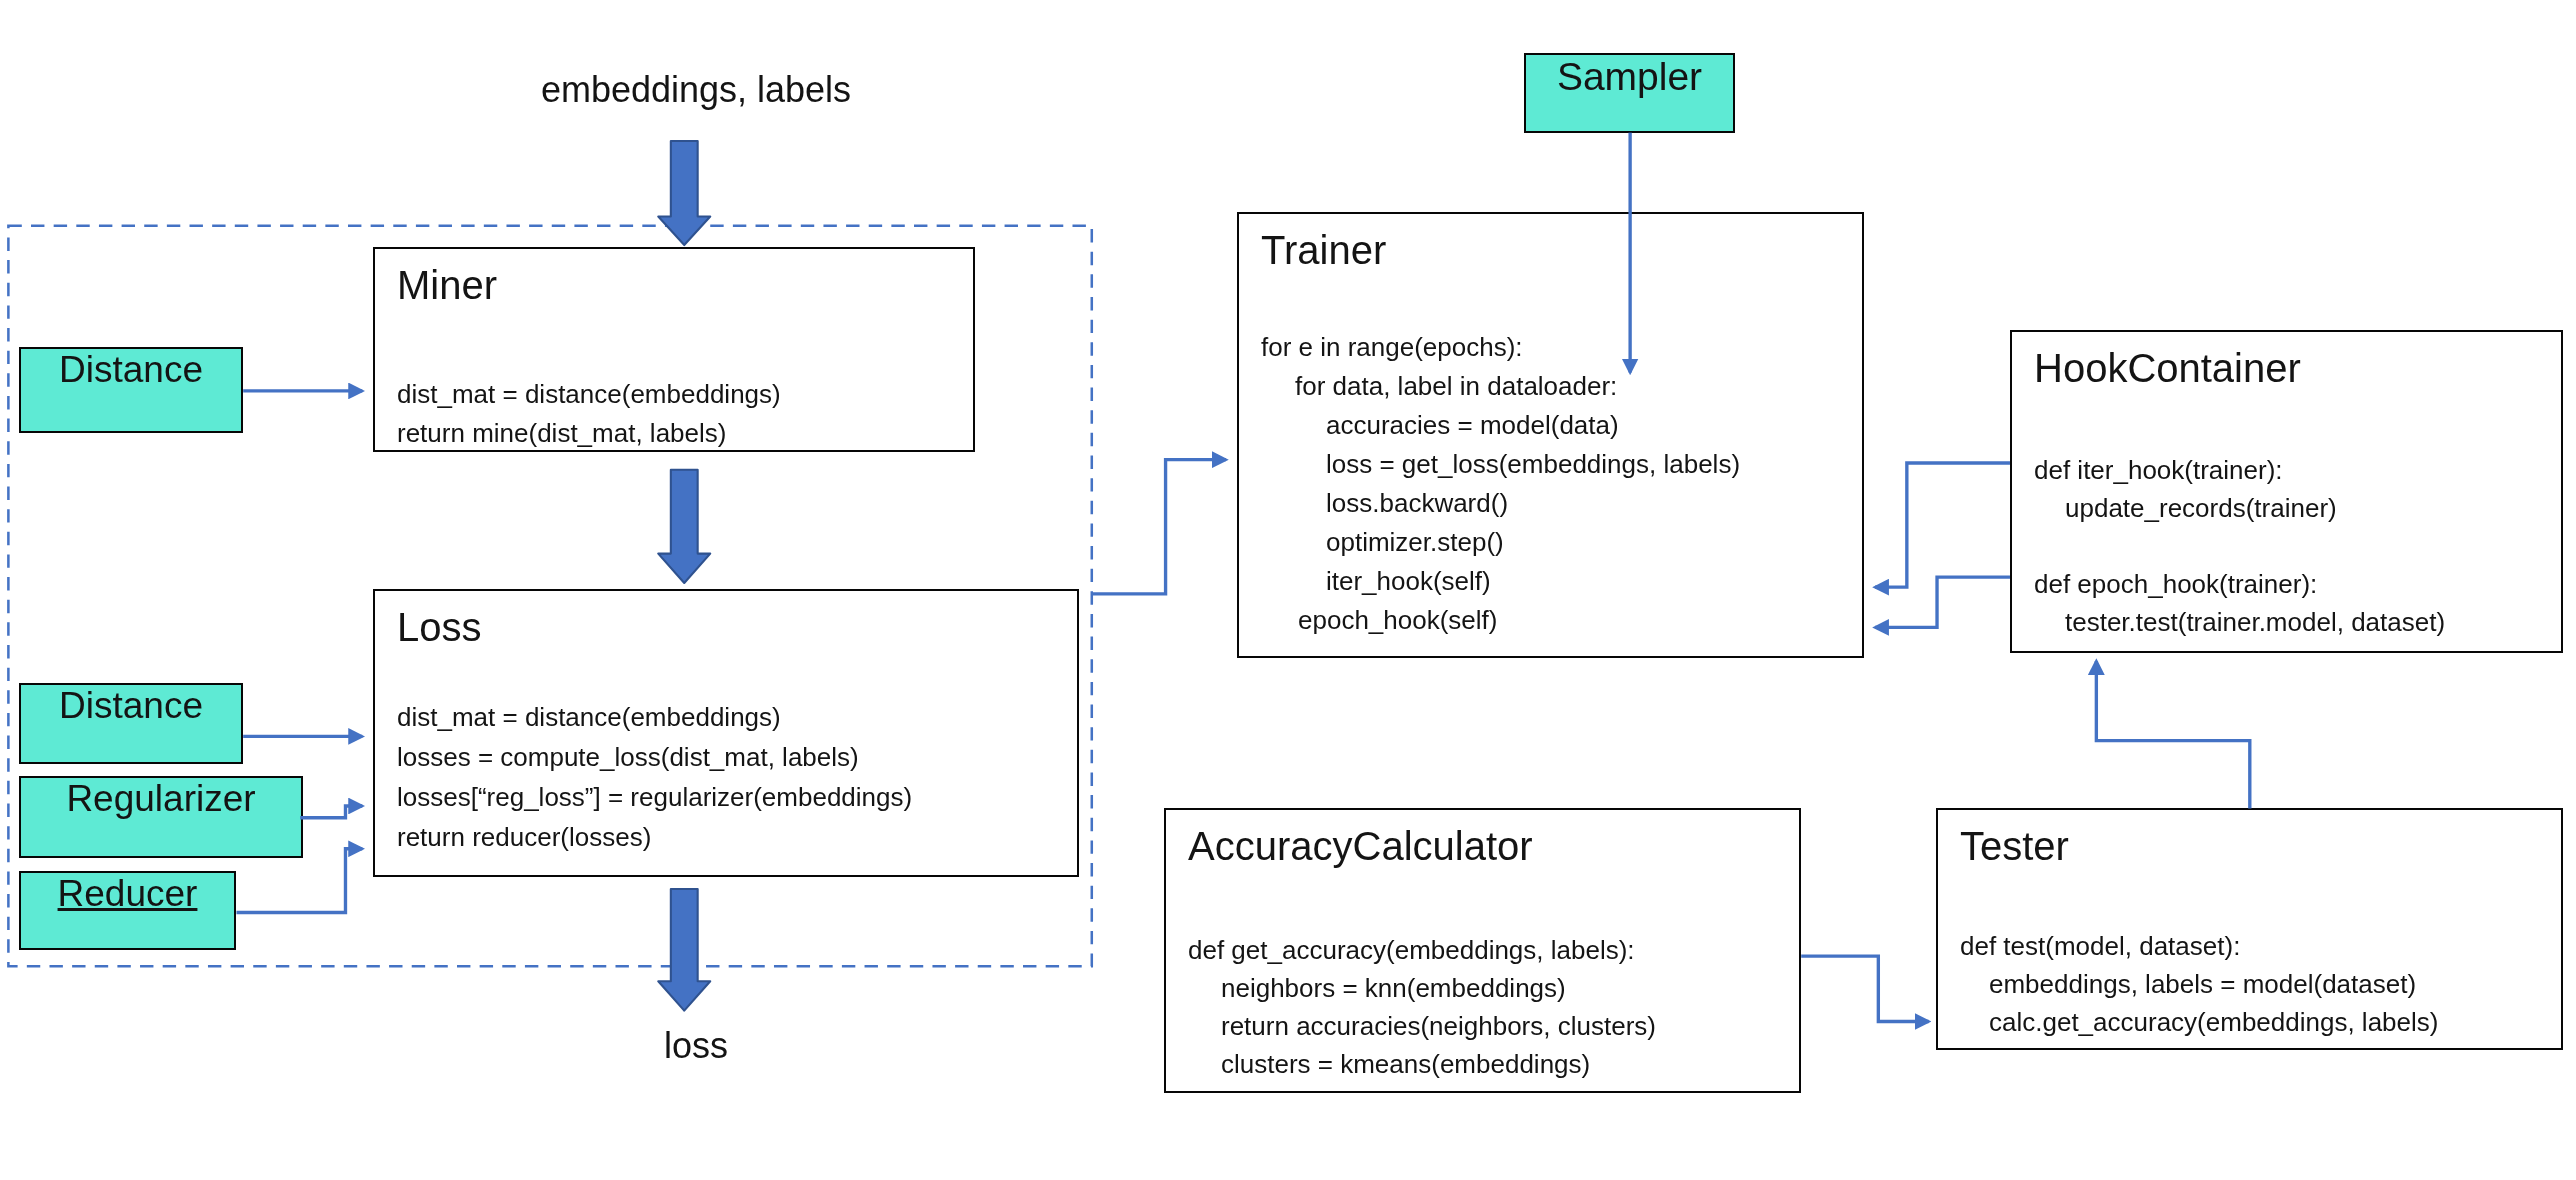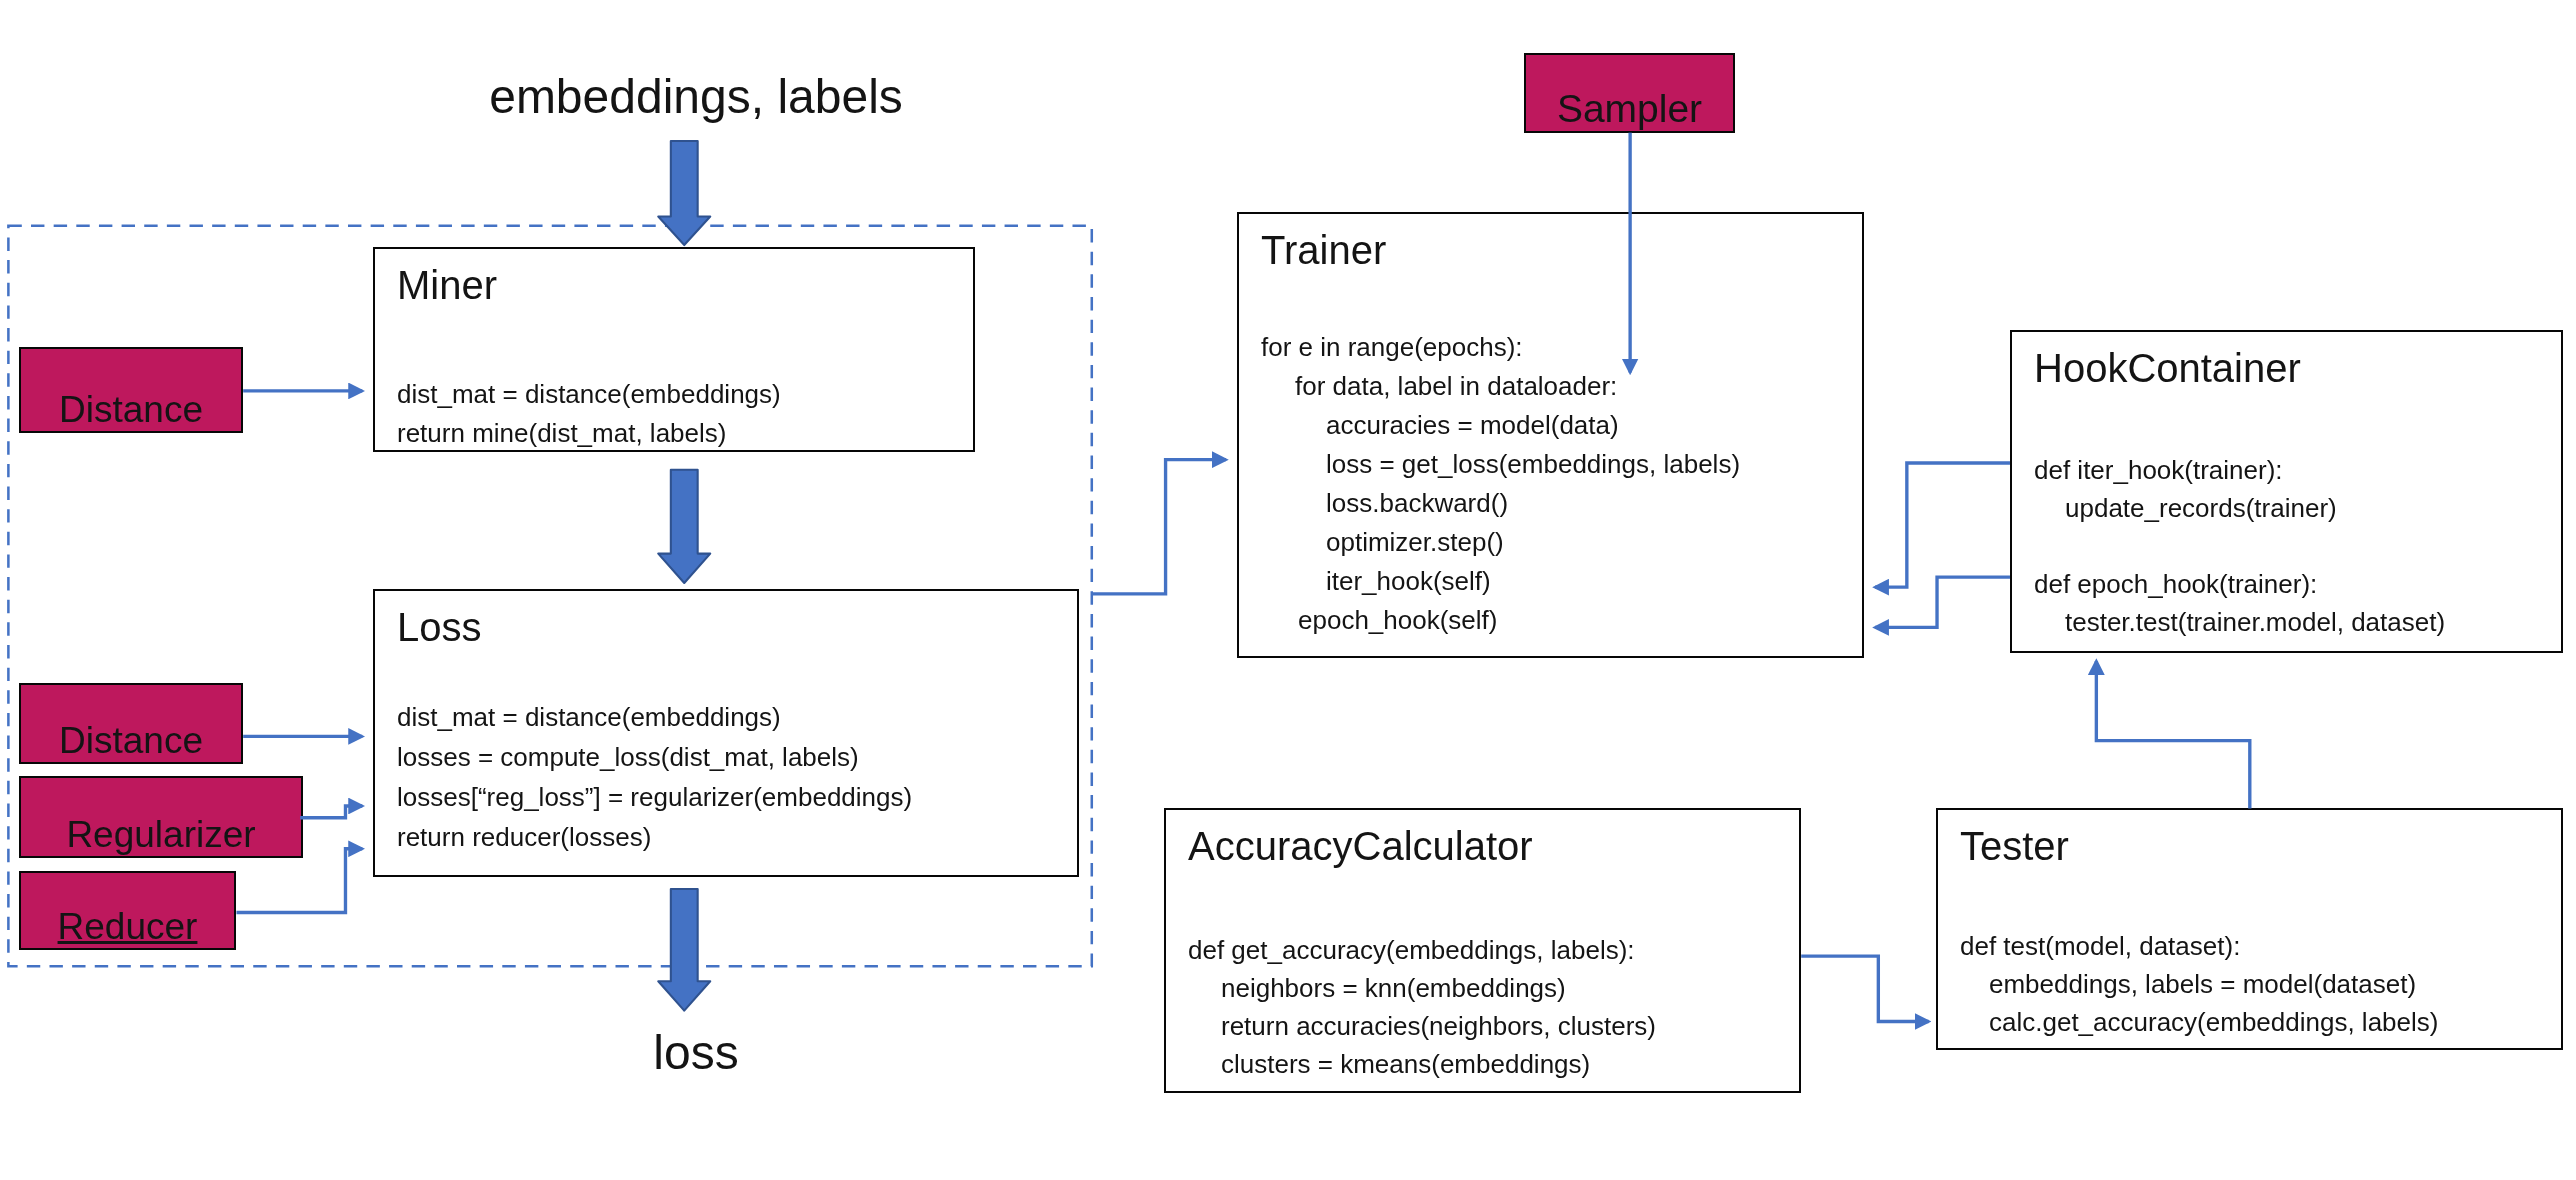--- a/index.html
+++ b/index.html
@@ -6,25 +6,25 @@
   body{width:2576px;height:1181px;font-family:"Liberation Sans",sans-serif;color:#141414;overflow:hidden;}
   .stage{position:relative;width:2576px;height:1181px;background:#ffffff;}
 
   
   .box{position:absolute;background:#ffffff;border:2.5px solid #070707;box-sizing:border-box;z-index:2;}
   .box-title{position:absolute;left:22px;top:11.7px;font-size:40px;line-height:49px;white-space:nowrap;}
   .code{position:absolute;left:22px;font-size:26px;white-space:nowrap;z-index:3;}
   .code-line{height:39px;line-height:39px;}
 
   
-  .small-box{position:absolute;background:#be185d;border:2.5px solid #070707;box-sizing:border-box;
-             display:flex;align-items:flex-end;justify-content:center;font-size:37px;z-index:2;}
+  .small-box{position:absolute;background:#5eead4;border:2.5px solid #070707;box-sizing:border-box;
+             display:flex;align-items:flex-start;justify-content:center;font-size:37px;z-index:2;}
 
   
-  .flow-label{position:absolute;font-size:48px;text-align:center;z-index:2;white-space:nowrap;}
+  .flow-label{position:absolute;font-size:36px;text-align:center;z-index:2;white-space:nowrap;}
 
   
   #miner{left:373px;top:247px;width:602px;height:205px;}
   #miner .code{top:126px}  #miner .code-line{height:39px;line-height:39px;}
   #loss-box{left:373px;top:589px;width:706px;height:288px;}
   #loss-box .code{top:106px} #loss-box .code-line{height:40px;line-height:40px;}
   #distance-top{left:19px;top:347px;width:224px;height:86px;}
   #distance-bottom{left:19px;top:683px;width:224px;height:81px;}
   #regularizer{left:19px;top:776px;width:284px;height:82px;}
   #reducer{left:19px;top:871px;width:217px;height:79px;text-decoration:underline;}

